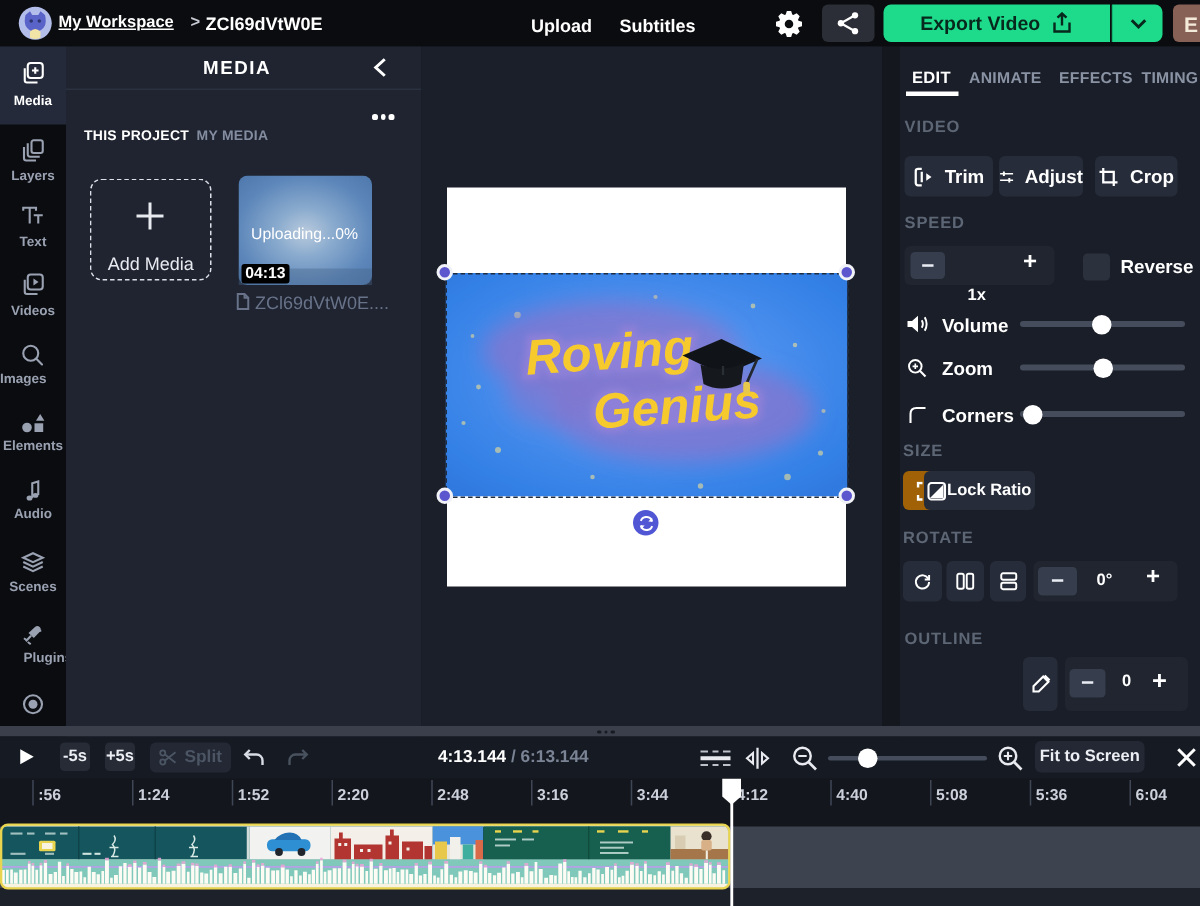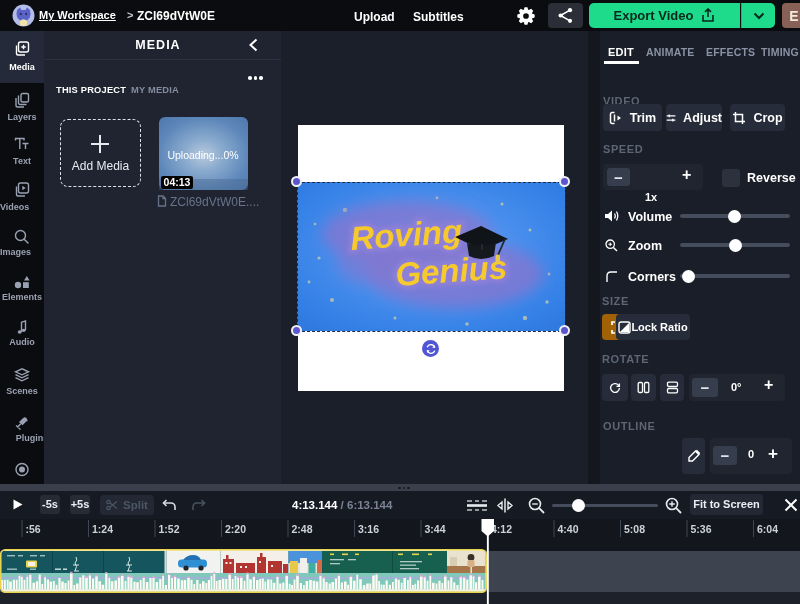--- a/index.html
+++ b/index.html
@@ -69,21 +69,21 @@
     <svg class="abs" style="left:13px;top:136px" width="18" height="17" viewBox="0 0 18 17">
       <path d="M2.5 4.5 V2.5 H11 V4.5 M6.8 2.5 V13" stroke="#9aa2b2" stroke-width="1.4" fill="none"></path>
       <path d="M9.5 7.5 H15.5 M12.5 7.5 V13" stroke="#9aa2b2" stroke-width="1.4" fill="none"></path>
     </svg>
     <div class="abs" style="left:0;top:156px;width:44px;text-align:center;color:#9aa2b2;font-size:9px;font-weight:bold;">Text</div>
     <svg class="abs" style="left:13px;top:181px" width="18" height="17" viewBox="0 0 18 17">
       <path d="M3.5 5.5 v8 a1.5 1.5 0 0 0 1.5 1.5 h7" stroke="#9aa2b2" stroke-width="1.4" fill="none"></path>
       <rect x="5.5" y="2" width="10" height="10" rx="2" stroke="#9aa2b2" stroke-width="1.4" fill="none"></rect>
       <path d="M9.3 4.7 L12.7 7 L9.3 9.3 Z" fill="#9aa2b2" stroke="none"></path>
     </svg>
-    <div class="abs" style="left:0;top:202px;width:44px;text-align:left;color:#9aa2b2;font-size:9px;font-weight:bold;">Videos</div>
+    <div class="abs" style="left:0;top:202px;width:44px;text-align:center;color:#9aa2b2;font-size:9px;font-weight:bold;">Videos</div>
     <svg class="abs" style="left:13px;top:228px" width="18" height="17" viewBox="0 0 18 17">
       <circle cx="7.5" cy="7.5" r="5" stroke="#9aa2b2" stroke-width="1.4" fill="none"></circle>
       <path d="M11.2 11.2 L15 15" stroke="#9aa2b2" stroke-width="1.4" fill="none" stroke-linecap="round"></path>
     </svg>
     <div class="abs" style="left:0;top:247px;width:44px;text-align:left;color:#9aa2b2;font-size:9px;font-weight:bold;">Images</div>
     <svg class="abs" style="left:13px;top:274px" width="18" height="17" viewBox="0 0 18 17">
       <path d="M11 6.5 L13.8 2 L16.6 6.5 Z" fill="#9aa2b2"></path>
       <circle cx="5" cy="11" r="3.2" fill="#9aa2b2"></circle>
       <rect x="10" y="8.2" width="5.8" height="5.8" fill="#9aa2b2"></rect>
     </svg>
@@ -122,21 +122,21 @@
       <span style="width:3.5px;height:3.5px;border-radius:50%;background:#fff;"></span>
     </div>
 <div class="abs" style="left:56px;top:85px;color:#fff;font-size:9.3px;font-weight:bold;letter-spacing:.2px;">THIS PROJECT</div>
 <div class="abs" style="left:131px;top:85px;color:#848da0;font-size:9.3px;font-weight:bold;letter-spacing:.2px;">MY MEDIA</div>
 <div class="abs" style="left:60px;top:119px;width:81px;height:68px;border:1.7px dashed #dde0e8;border-radius:8px;"></div>
 <div class="abs" style="left:89px;top:133px;width:22px;height:22px;">
  <svg width="22" height="22" viewBox="0 0 22 22">
         <path d="M11 2 V20 M2 11 H20" stroke="#e8eaf0" stroke-width="2"></path>
       </svg>
     </div>
-<div class="abs" style="left:60px;top:159px;width:81px;text-align:center;color:#e8eaf0;font-size:12px;">Add Media</div>
+<div class="abs" style="left:60px;top:169px;width:81px;text-align:center;color:#e8eaf0;font-size:12px;">Add Media</div>
 <svg class="abs" style="left:159px;top:117px" width="89" height="73" viewBox="0 0 89 73">
  <defs>
         <radialGradient id="thg" cx="50%" cy="52%" r="72%">
   <stop offset="0%" stop-color="#b9cadd"></stop>
           <stop offset="30%" stop-color="#8aabce"></stop>
           <stop offset="70%" stop-color="#5d87ba"></stop>
           <stop offset="100%" stop-color="#4e77ab"></stop>
  </radialGradient>
       </defs>
  <rect width="89" height="73" rx="6" fill="url(#thg)"></rect>
@@ -219,21 +219,21 @@
  <path d="M8.8 1.2 L8.8 3.9 L6.2 3.6 Z M1.2 8.8 L1.2 6.1 L3.8 6.4 Z" fill="#fff"></path>
 </svg>
 
 <div class="abs" style="left:600px;top:31px;width:200px;height:460px;background:#1a1e28;"></div>
 <div class="abs tabtx" style="left:608px;top:46px;color:#fff;font-size:11px;">EDIT</div>
 <div class="abs" style="left:604px;top:61px;width:35px;height:2.5px;background:#fff;"></div>
 <div class="abs tabtx" style="left:646px;top:46px;">ANIMATE</div>
 <div class="abs tabtx" style="left:706px;top:46px;">EFFECTS</div>
 <div class="abs tabtx" style="left:761px;top:46px;">TIMING</div>
 
-<div class="abs lbl" style="left:603px;top:79px;margin-top:16px;">VIDEO</div>
+<div class="abs lbl" style="left:603px;top:79px;">VIDEO</div>
 <div class="abs btn" style="left:603px;top:104px;width:59px;height:27px;">
  <svg width="14" height="14" viewBox="0 0 14 14">
         <path d="M5.5 1.5 H3 a1.5 1.5 0 0 0 -1.5 1.5 v8 a1.5 1.5 0 0 0 1.5 1.5 h2.5 M5.5 3.5 v7" stroke="#fff" stroke-width="1.5" fill="none"></path>
         <path d="M8.5 4.5 L12 7 L8.5 9.5 Z" fill="#fff"></path>
       </svg>
       <span>Trim</span>
     </div>
 <div class="abs btn" style="left:666px;top:104px;width:56px;height:27px;">
  <svg width="14" height="14" viewBox="0 0 14 14">
         <path d="M1 4 H13 M1 10 H13" stroke="#fff" stroke-width="1.5"></path>

